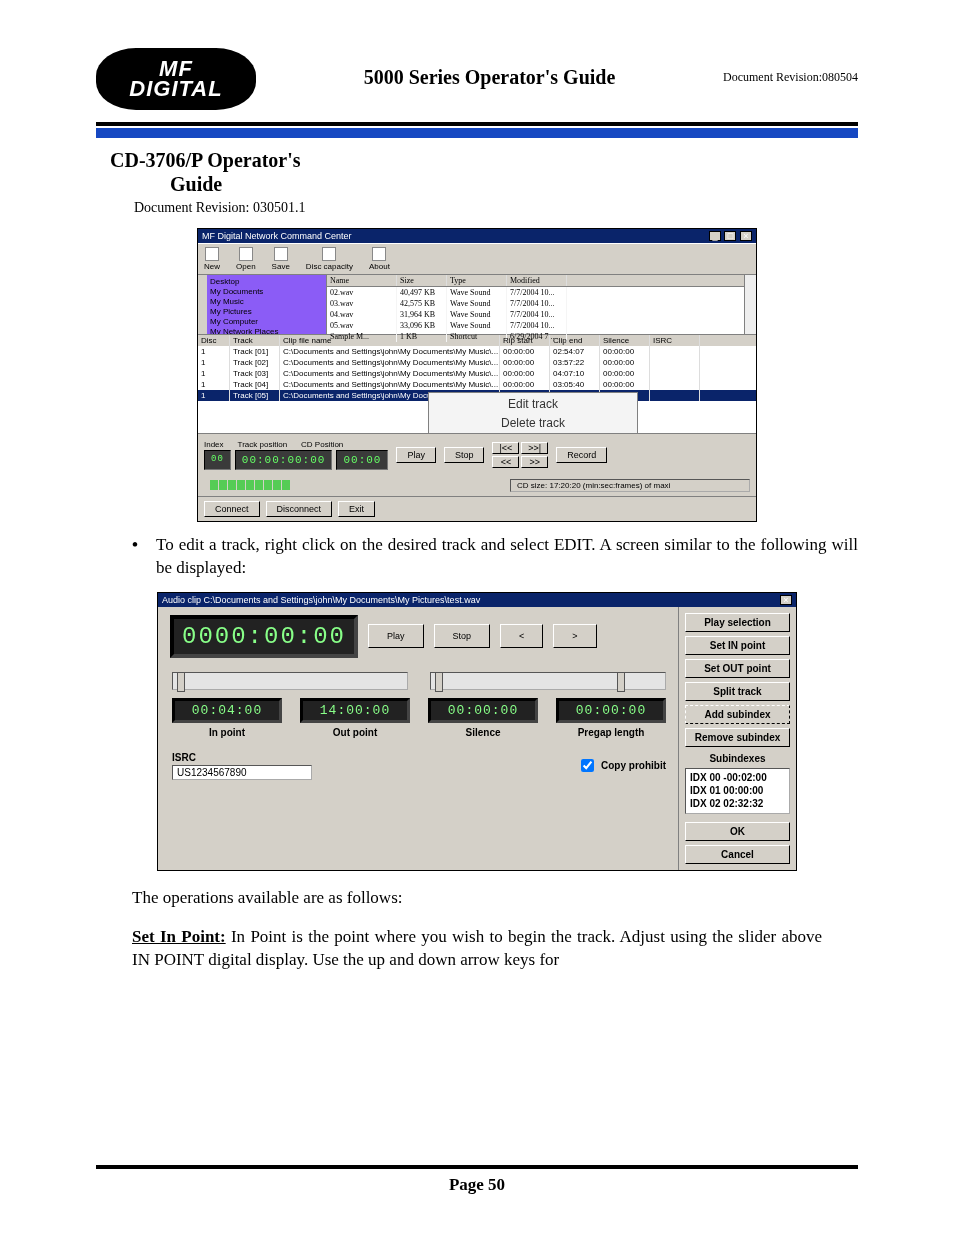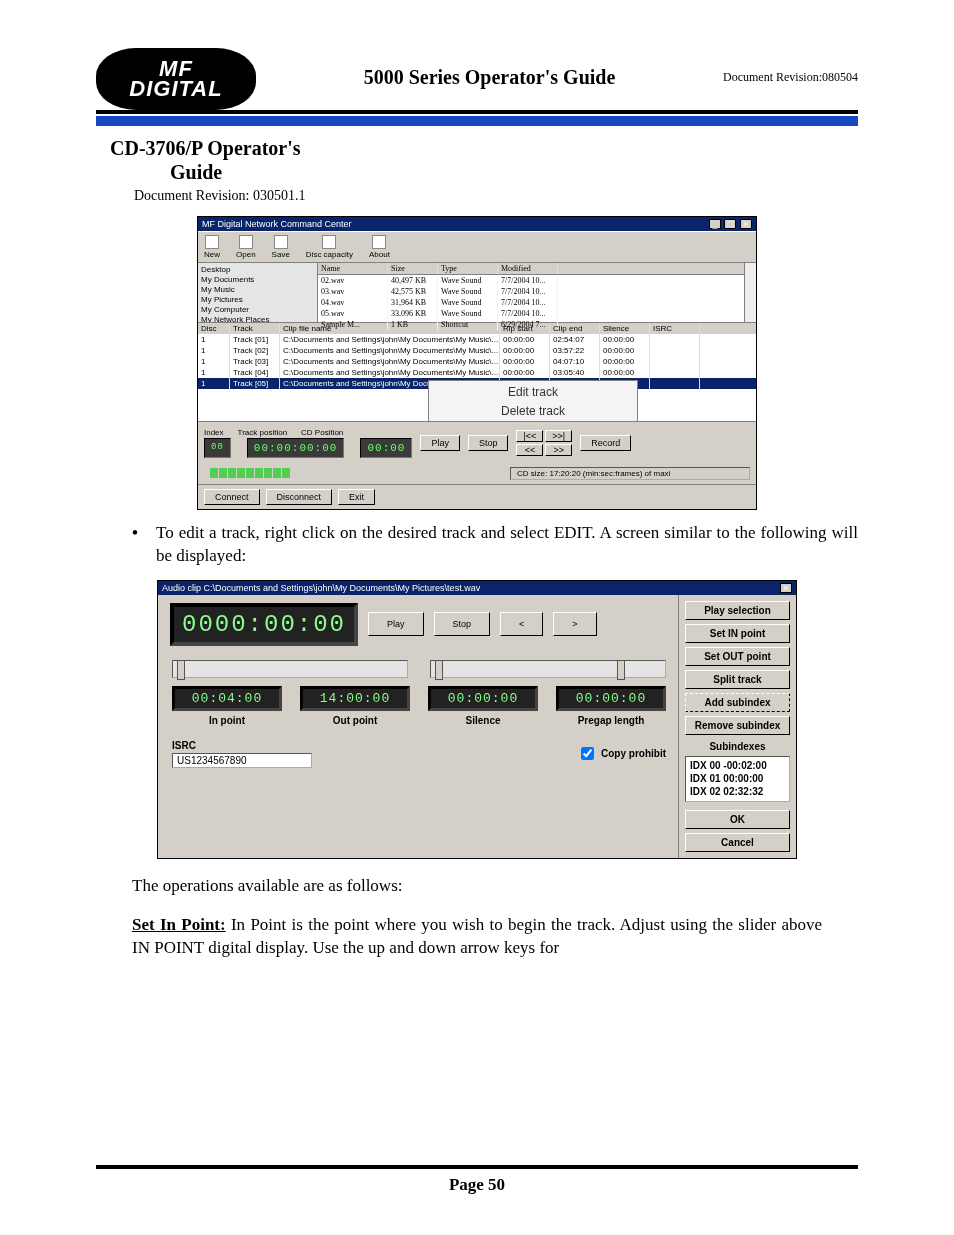--- a/index.html
+++ b/index.html
@@ -30,20 +30,21 @@
   .masthead {
     border-bottom: 10px solid #1648c2;
     padding-bottom: 2px;
     margin-bottom: 10px;
   }
   .masthead-inner {
     display: flex;
     align-items: flex-start;
     gap: 11px;
     border-bottom: 4px solid #000;
+    padding-bottom: 12px;
   }
   .logo {
     width: 160px; height: 62px;
     background: #000;
     border-radius: 40px/28px;
     color: #fff;
     font-family: Arial, sans-serif;
     font-weight: bold;
     font-style: italic;
     display: flex; flex-direction: column;
@@ -136,21 +137,21 @@
   .toolbar {
     display:flex; gap:16px;
     padding:3px 6px;
     border-top:1px solid #fff; border-bottom:1px solid var(--win-dark);
   }
   .toolbar .tbitem { display:flex; flex-direction:column; align-items:center; gap:1px; font-size:8px;}
   .toolbar .ico { width:14px; height:14px; border:1px solid #888; background:#fff;}
   .panes { display:flex; height:60px; border-bottom:1px solid var(--win-dark);}
   .tree {
     width:120px; border-right:1px solid var(--win-dark);
-    background:#e5e5e5; padding:2px 3px; overflow:hidden;
+    background:#8b5cf6; padding:2px 3px; overflow:hidden;margin-left:9px;
   }
   .tree div { font-size:8px; white-space:nowrap; line-height:1.25;}
   .filelist { flex:1; background:#fff; display:flex; flex-direction:column;font-family:Liberation Serif, serif;}
   .fl-head, .fl-row { display:grid; grid-template-columns: 70px 50px 60px 60px; font-size:8px;}
   .fl-head { background:var(--win-gray); border-bottom:1px solid var(--win-dark);}
   .fl-head span, .fl-row span { padding:1px 3px; border-right:1px solid #ddd; overflow:hidden; white-space:nowrap;}
   .fl-row span { border-right:1px solid #f5f5f5;}
   .scrollbar { width:12px; background:#eee; border-left:1px solid var(--win-dark);}
   .tracks-head, .tracks-row {
     display:grid;
@@ -425,21 +426,21 @@
           </div>
         </div>
       </div>
       <div class="transport">
         <div style="display:flex;flex-direction:column;gap:1px;">
           <div style="display:flex;gap:14px;font-size:8px;">
             <span>Index</span>
             <span>Track position</span>
             <span>CD Position</span>
           </div>
-          <div style="display:flex;gap:16px;">
+          <div style="display:flex;gap:4px;">
             <div class="segdisp" style="font-size:9px">00</div>
             <div class="segdisp">00:00:00:00</div>
             <div class="segdisp">00:00</div>
           </div>
         </div>
         <button class="winbtn">Play</button>
         <button class="winbtn">Stop</button>
         <div style="display:grid;grid-template-columns:auto auto;gap:2px;">
           <button class="minibtn">|&lt;&lt;</button>
           <button class="minibtn">&gt;&gt;|</button>

